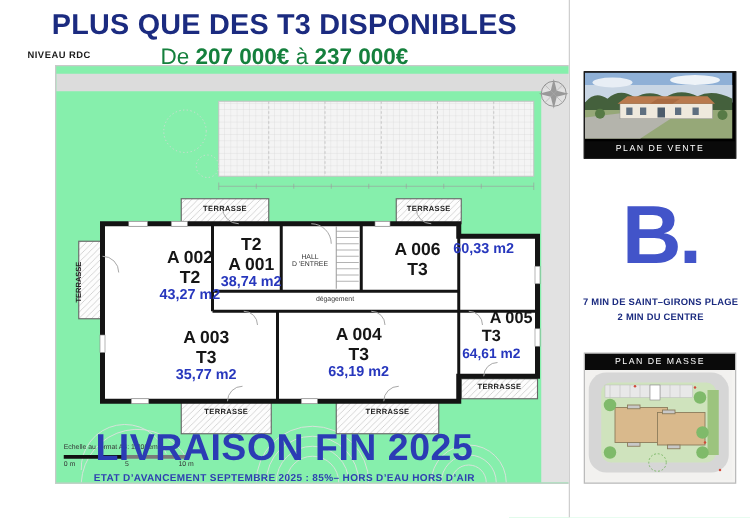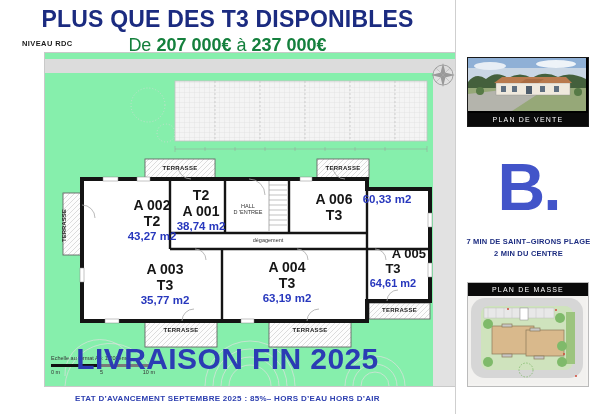--- a/index.html
+++ b/index.html
@@ -26,21 +26,21 @@
   .terr-v{position:absolute;left:16px;top:147px;width:14px;height:52px;writing-mode:vertical-rl;transform:rotate(180deg);font-size:6px;font-weight:700;color:#222;text-align:center;}
 
   .scale{position:absolute;left:6px;top:302px;width:110px;}
   .scale-cap{font-size:5.5px;color:#333;}
   .scale-bar{width:100px;height:3px;margin-top:3px;background:linear-gradient(to right,#111 0 50%,#7a7a7a 50% 100%);}
   .scale-lbl{display:flex;justify-content:space-between;width:104px;font-size:5.5px;color:#333;margin-top:2px;}
 
   
   .foot{position:absolute;left:0;top:342px;width:455px;text-align:center;z-index:5;}
   .foot-title{font-size:30px;font-weight:800;color:#2b3cb4;letter-spacing:.4px;line-height:34px;}
-  .foot-sub{font-size:8px;font-weight:700;color:#2e40b0;letter-spacing:.3px;margin-top:18px;}
+  .foot-sub{font-size:8px;font-weight:700;color:#2e40b0;letter-spacing:.3px;margin-top:2px;}
 
   
   .side{position:absolute;left:455px;top:0;width:145px;height:414px;border-left:1px solid #cfcfcf;background:#fff;}
   .photo{position:absolute;left:11px;top:57px;width:120px;height:68px;border:1px solid #1a1a1a;background:#000;}
   .photo-cap{position:absolute;left:0;bottom:0;width:100%;height:13px;background:#0a0a0a;color:#fff;font-size:7px;letter-spacing:1.2px;display:flex;align-items:center;justify-content:center;}
   .biglogo{position:absolute;left:0;top:148px;width:145px;text-align:center;font-size:66px;font-weight:800;color:#4254c9;line-height:78px;letter-spacing:-2px;}
   .loc{position:absolute;left:0;top:236px;width:145px;text-align:center;font-size:7.5px;font-weight:800;color:#1c2c80;line-height:12px;letter-spacing:.2px;}
   .masse{position:absolute;left:11px;top:282px;width:120px;height:103px;border:1px solid #bbb;background:#f4f3f1;}
   .masse-cap{position:absolute;left:0;top:0;width:100%;height:13px;background:#0a0a0a;color:#fff;font-size:7px;letter-spacing:1.2px;display:flex;align-items:center;justify-content:center;}
 </style>

